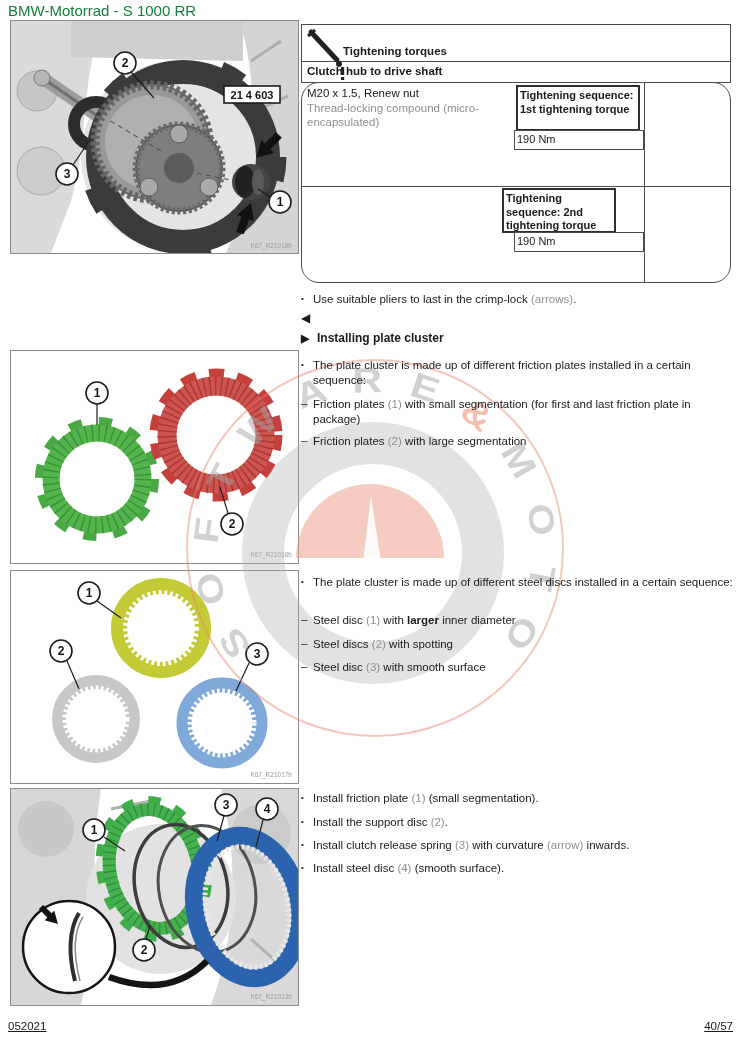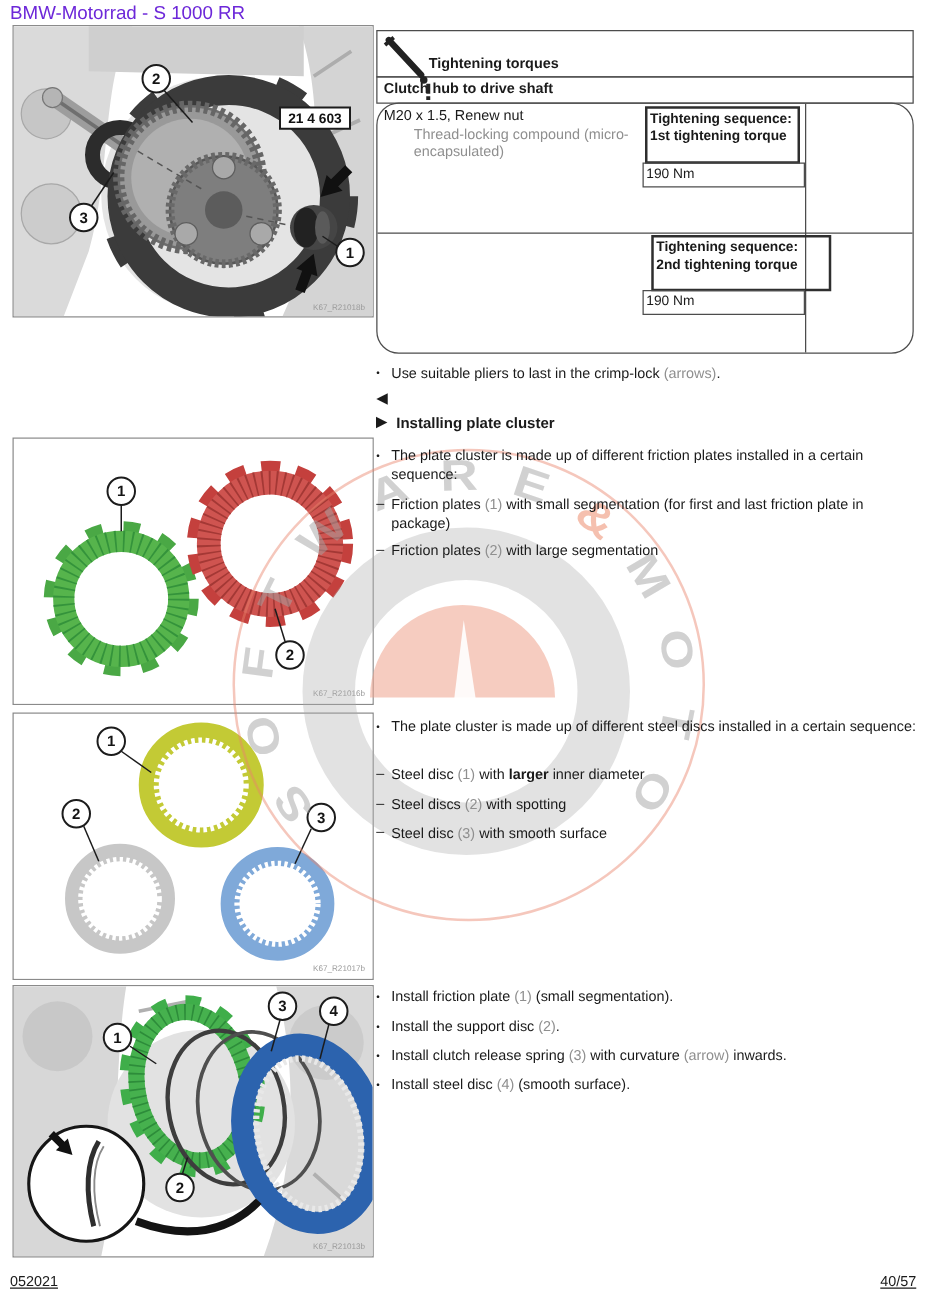--- a/index.html
+++ b/index.html
@@ -1,19 +1,19 @@
 <!DOCTYPE html>
 <html><head>
 <meta charset="utf-8">
 <style>
   html,body{margin:0;padding:0;background:#fff;}
   #canvas{position:relative;width:741px;height:1041px;background:#fff;overflow:hidden;
           font-family:"Liberation Sans",sans-serif;color:#1a1a1a;}
   .abs{position:absolute;}
-  #page-title{left:8px;top:2px;font-size:15px;color:#6d28d9;z-index:10;}
+  #page-title{left:8px;top:2px;font-size:15px;color:#15803d;z-index:10;}
   .fig{position:absolute;border:1px solid #8a8a8a;background:#fff;z-index:1;}
   .fig svg{display:block;}
   
   .bullet{position:absolute;left:301px;width:432px;font-size:11.5px;line-height:15px;
           display:flex;z-index:10;}
   .mk{flex:0 0 12px;}
   .mk-dot{font-size:8px;line-height:14px;}
   .mk-dash{font-size:11.5px;line-height:13px;}
   .bt{flex:1;}
   .m{color:#8f8f8f;}
@@ -25,21 +25,21 @@
   .tqbox{position:absolute;border:1px solid #4c4c4c;box-sizing:border-box;background:transparent;z-index:9;}
   #tq-titlebox{left:301px;top:24px;width:430px;height:38px;}
   #tq-title{position:absolute;left:41px;bottom:4px;font-weight:bold;font-size:11.5px;}
   #tq-section{left:301px;top:61px;width:430px;height:22px;font-weight:bold;font-size:11.5px;
               padding:3px 0 0 5px;}
   #tq-body{left:301px;top:82px;width:430px;height:201px;border-radius:18px;}
   .tq-cell{position:absolute;box-sizing:border-box;font-size:11px;line-height:13.5px;
            padding:2px 2px;border:1px solid #4c4c4c;background:#fff0;}
   .tq-cell.hd{font-weight:bold;border:2px solid #2e2e2e;}
   #tq-item{position:absolute;left:5px;top:3px;width:200px;font-size:11.5px;line-height:14px;}
-  #tq-item-note{color:#8f8f8f;margin-top:1px;margin-left:24px;}
+  #tq-item-note{color:#8f8f8f;margin-top:1px;}
   #tq-sep{position:absolute;left:0;top:103px;width:428px;height:1px;background:#4c4c4c;}
   #tq-vline{position:absolute;left:342px;top:0;bottom:0;width:1px;background:#4c4c4c;}
   
   .footer{position:absolute;top:1020px;font-size:11.5px;z-index:10;text-decoration:underline;}
   
   text.cn{font-weight:bold;font-size:12px;text-anchor:middle;fill:#141414;}
   text.figcode{font-size:6.5px;fill:#9b9b9b;text-anchor:end;}
   .leader{stroke:#1c1c1c;stroke-width:1.2;fill:none;}
   .co{fill:#fff;stroke:#1c1c1c;stroke-width:1.6;}
   #watermark{position:absolute;left:0;top:0;z-index:5;pointer-events:none;}
@@ -124,21 +124,21 @@
   </div>
   <div class="tqbox" id="tq-body">
     <div id="tq-sep"></div>
     <div id="tq-vline"></div>
     <div id="tq-item">
       <div>M20 x 1.5, Renew nut</div>
       <div id="tq-item-note">Thread-locking compound (micro-encapsulated)</div>
     </div>
     <div class="tq-cell hd" style="left:214px;top:2px;width:124px;height:46px">Tightening sequence: 1st tightening torque</div>
     <div class="tq-cell" style="left:212px;top:47px;width:130px;height:20px">190 Nm</div>
-    <div class="tq-cell hd" style="left:219px;top:105px;width:144px;height:45px">Tightening sequence: 2nd tightening torque</div>
+    <div class="tq-cell hd" style="left:200px;top:105px;width:114px;height:45px">Tightening sequence: 2nd tightening torque</div>
     <div class="tq-cell" style="left:212px;top:149px;width:130px;height:20px">190 Nm</div>
   </div>
 
   <div class="bullet" style="top:292px">
     <span class="mk mk-dot">•</span>
     <span class="bt"><span>Use suitable pliers to last in the crimp-lock </span><span class="m">(arrows)</span><span>.</span></span>
   </div>
   <div class="proc-end" style="top:311px">◀</div>
   <div class="proc-head" style="top:331px">
     <span class="mk">▶</span>

